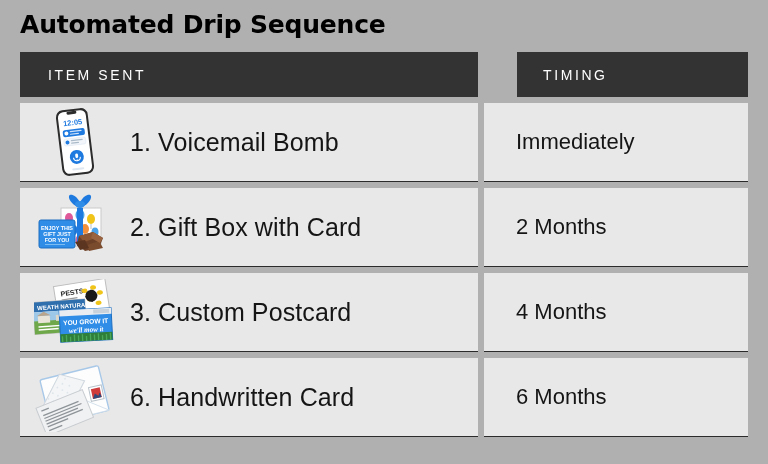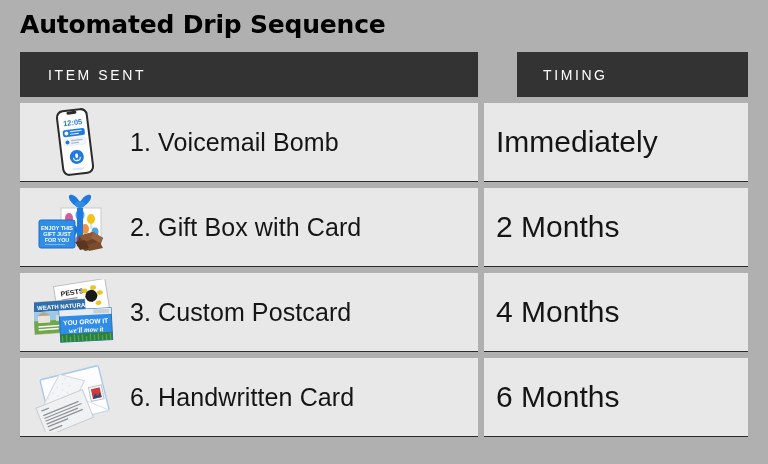--- a/index.html
+++ b/index.html
@@ -93,23 +93,23 @@
 
   .item-label {
     font-family: "Liberation Sans", sans-serif;
     font-size: 25px;
     color: #151515;
     letter-spacing: 0.1px;
     white-space: nowrap;
   }
 
   .timing-cell {
-    padding-left: 12px;
+    padding-left: 32px;
     font-family: "Liberation Sans", sans-serif;
-    font-size: 30px;
+    font-size: 22px;
     color: #151515;
     white-space: nowrap;
   }
 
   svg { display: block; }
 </style>
 </head>
 <body>
 
 <div class="page">

